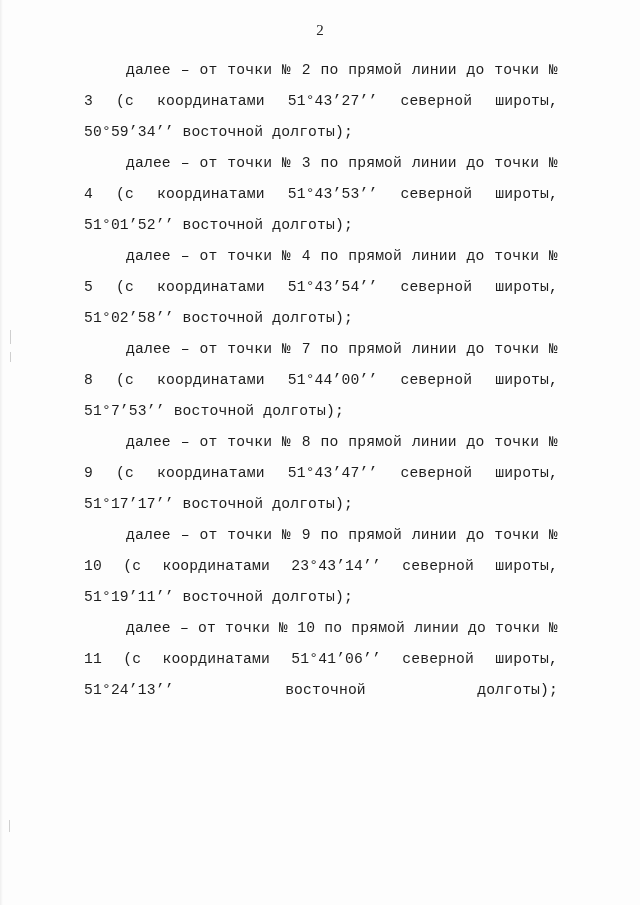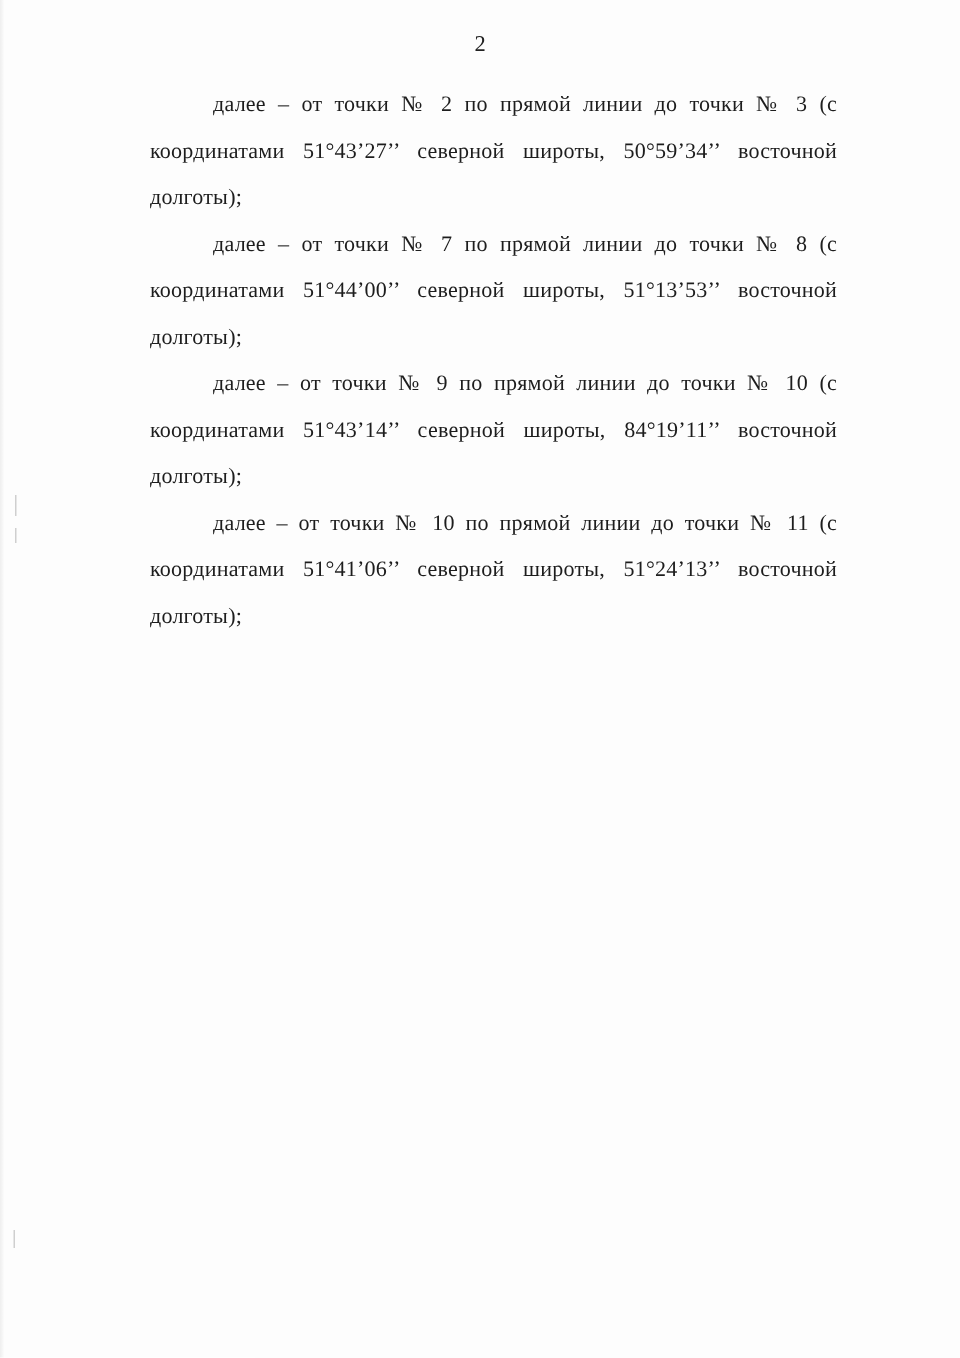--- a/index.html
+++ b/index.html
@@ -32,27 +32,28 @@
     font-size: 15px;
     color: #222;
   }
   .body-text {
     position: absolute;
     top: 55px;
     left: 84px;
     width: 474px;
   }
   p.para {
-    margin: 0 0 0 16px;
+    margin: 0 0 0 0;
     font-size: 14.7px;
     line-height: 31px;
     text-align: justify;
     text-indent: 42px;
     color: #1d1d1d;
     letter-spacing: 0.15px;
+    font-family: Liberation Mono, monospace;
   }
   p.para.justify-spread {
     text-align: justify;
   }
   p.para.justify-spread::after {
     content: "";
     display: inline-block;
     width: 100%;
   }
   
@@ -76,19 +77,22 @@
 
   <div class="edge-shadow"></div>
   <div class="scan-mark m1"></div>
   <div class="scan-mark m2"></div>
   <div class="scan-mark m3"></div>
 
   <div class="page-number">2</div>
 
   <div class="body-text">
     <p class="para">далее – от точки № 2 по прямой линии до точки № 3 (с координатами 51°43’27’’ северной широты, 50°59’34’’ восточной долготы);</p>
-    <p class="para">далее – от точки № 7 по прямой линии до точки № 8 (с координатами 51°44’00’’ северной широты, 51°13’53’’ восточной долготы);</p>
-    <p class="para">далее – от точки № 9 по прямой линии до точки № 10 (с координатами 51°43’14’’ северной широты, 84°19’11’’ восточной долготы);</p>
+    <p class="para">далее – от точки № 3 по прямой линии до точки № 4 (с координатами 51°43’53’’ северной широты, 51°01’52’’ восточной долготы);</p>
+    <p class="para">далее – от точки № 4 по прямой линии до точки № 5 (с координатами 51°43’54’’ северной широты, 51°02’58’’ восточной долготы);</p>
+    <p class="para">далее – от точки № 7 по прямой линии до точки № 8 (с координатами 51°44’00’’ северной широты, 51°7’53’’ восточной долготы);</p>
+    <p class="para">далее – от точки № 8 по прямой линии до точки № 9 (с координатами 51°43’47’’ северной широты, 51°17’17’’ восточной долготы);</p>
+    <p class="para">далее – от точки № 9 по прямой линии до точки № 10 (с координатами 23°43’14’’ северной широты, 51°19’11’’ восточной долготы);</p>
     <p class="para justify-spread">далее – от точки № 10 по прямой линии до точки № 11 (с координатами 51°41’06’’ северной широты, 51°24’13’’ восточной долготы);</p>
 
   </div>
 
 </div>
 
 </body></html>

